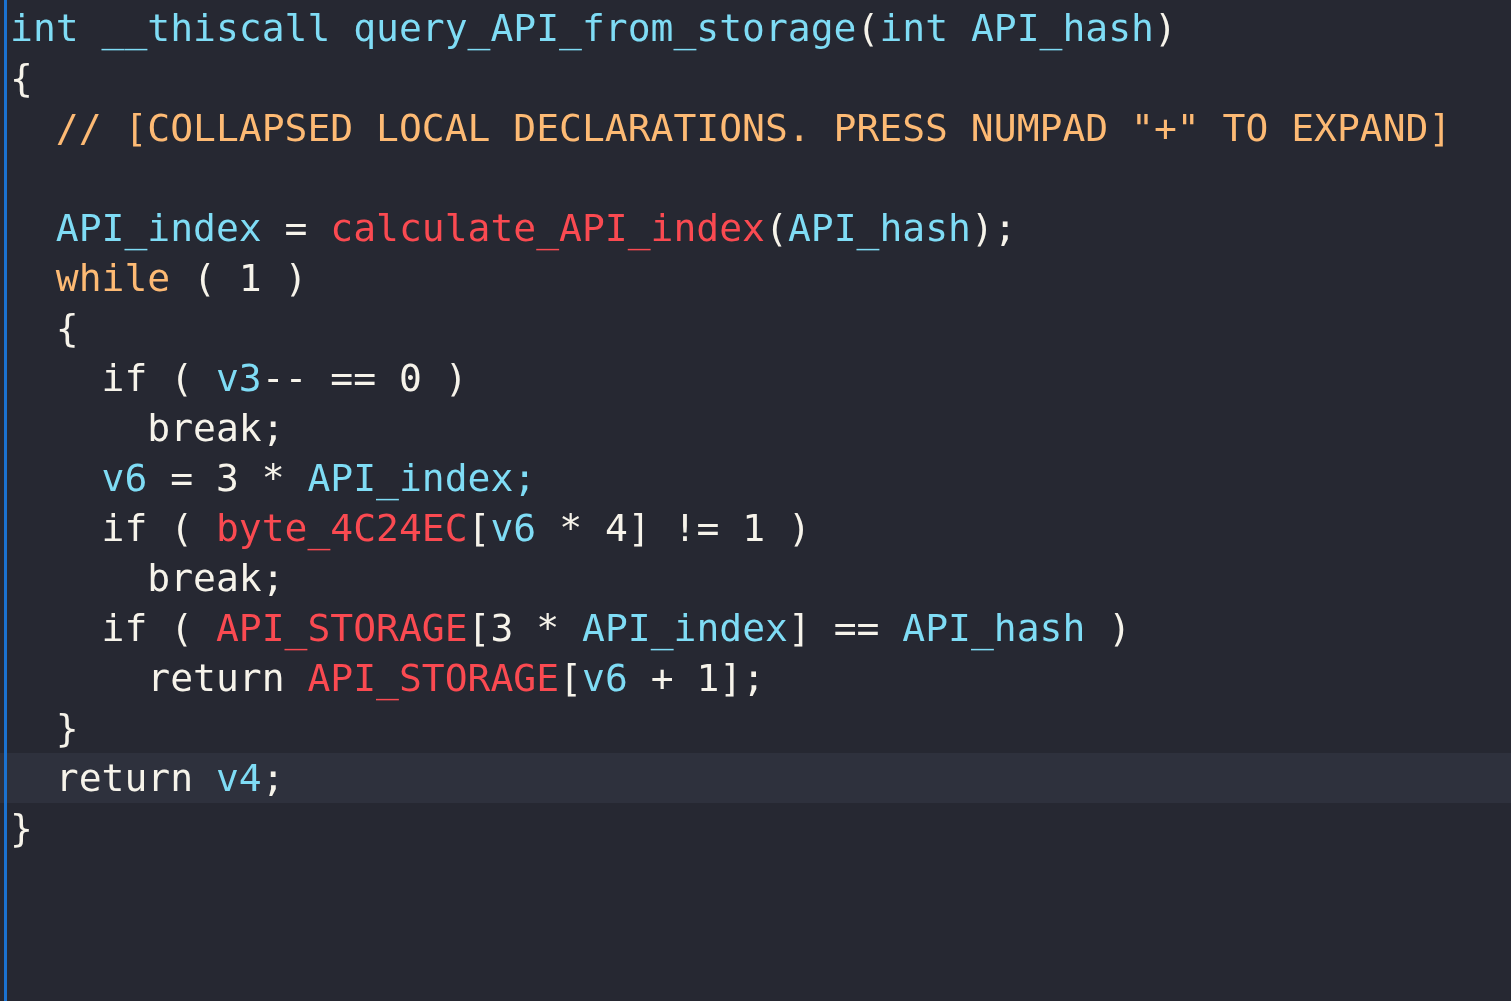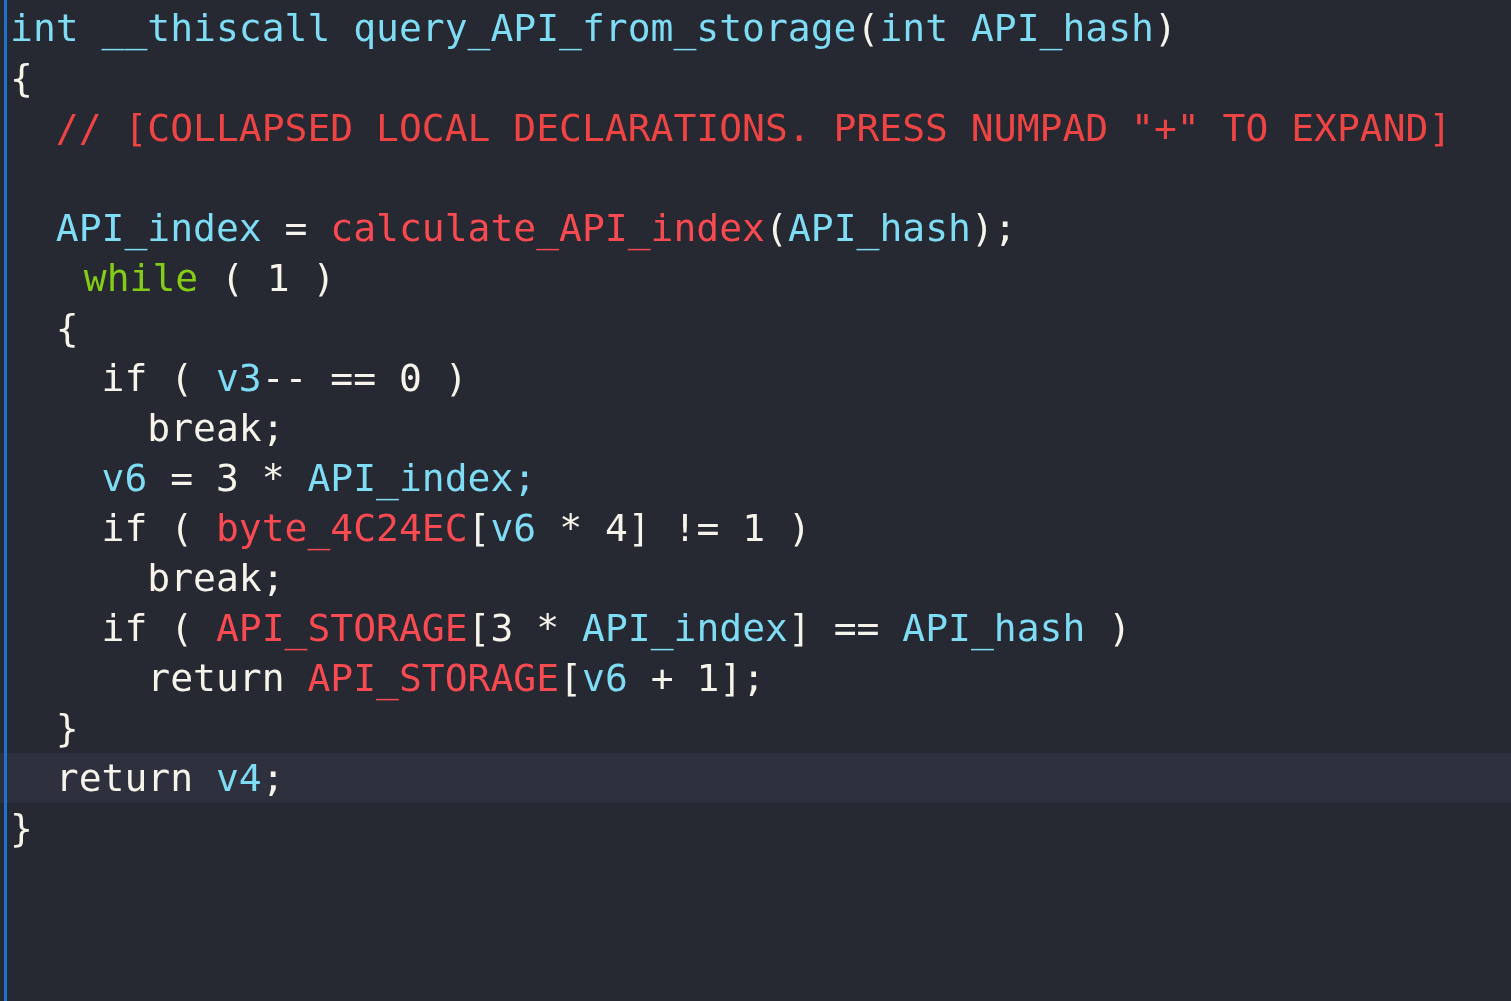--- a/index.html
+++ b/index.html
@@ -68,24 +68,24 @@
   .t-punct   { color: #f6f3ea; }
 </style>
 </head>
 <body style="background: rgb(38, 40, 50);">
 
 <div id="code-view" style="background: rgb(38, 40, 50);">
   <div id="gutter-line" style="background: rgb(27, 114, 208);"></div>
   <div id="code-lines">
       <div class="code-line"><span class="t-var" style="color: rgb(127, 220, 245);">int __thiscall query_API_from_storage</span><span class="t-punct" style="color: rgb(246, 243, 234);">(</span><span class="t-var" style="color: rgb(127, 220, 245);">int API_hash</span><span class="t-punct" style="color: rgb(246, 243, 234);">)</span></div>
       <div class="code-line"><span class="t-punct" style="color: rgb(246, 243, 234);">{</span></div>
-      <div class="code-line"><span class="t-comment" style="color: #ef4444; margin-top: 28px;">  // [COLLAPSED LOCAL DECLARATIONS. PRESS NUMPAD "+" TO EXPAND]</span></div>
+      <div class="code-line"><span class="t-comment" style="color: #fdba74; margin-top: 28px;">  // [COLLAPSED LOCAL DECLARATIONS. PRESS NUMPAD "+" TO EXPAND]</span></div>
       <div class="code-line">&nbsp;</div>
       <div class="code-line"><span class="t-plain" style="color: rgb(246, 243, 234);">  </span><span class="t-var" style="color: rgb(127, 220, 245);">API_index</span><span class="t-plain" style="color: rgb(246, 243, 234);"> = </span><span class="t-func" style="color: rgb(250, 74, 81);">calculate_API_index</span><span class="t-punct" style="color: rgb(246, 243, 234);">(</span><span class="t-var" style="color: rgb(127, 220, 245);">API_hash</span><span class="t-punct" style="color: rgb(246, 243, 234);">);</span></div>
-      <div class="code-line"><span class="t-plain" style="color: rgb(246, 243, 234);">  </span><span class="t-keyword" style="color: #84cc16; margin-left: 28px;">while</span><span class="t-punct" style="color: rgb(246, 243, 234);"> ( </span><span class="t-num" style="color: rgb(246, 243, 234);">1</span><span class="t-punct" style="color: rgb(246, 243, 234);"> )</span></div>
+      <div class="code-line"><span class="t-plain" style="color: rgb(246, 243, 234);">  </span><span class="t-keyword" style="color: #fdba74;">while</span><span class="t-punct" style="color: rgb(246, 243, 234);"> ( </span><span class="t-num" style="color: rgb(246, 243, 234);">1</span><span class="t-punct" style="color: rgb(246, 243, 234);"> )</span></div>
       <div class="code-line"><span class="t-punct" style="color: rgb(246, 243, 234);">  {</span></div>
       <div class="code-line"><span class="t-plain" style="color: rgb(246, 243, 234);">    </span><span class="t-keyword" style="color: rgb(246, 243, 234);">if</span><span class="t-punct" style="color: rgb(246, 243, 234);"> ( </span><span class="t-var" style="color: rgb(127, 220, 245);">v3</span><span class="t-plain" style="color: rgb(246, 243, 234);">-- == </span><span class="t-num" style="color: rgb(246, 243, 234);">0</span><span class="t-punct" style="color: rgb(246, 243, 234);"> )</span></div>
       <div class="code-line"><span class="t-plain" style="color: rgb(246, 243, 234);">      </span><span class="t-keyword" style="color: rgb(246, 243, 234);">break</span><span class="t-punct" style="color: rgb(246, 243, 234);">;</span></div>
       <div class="code-line"><span class="t-plain" style="color: rgb(246, 243, 234);">    </span><span class="t-var" style="color: rgb(127, 220, 245);">v6</span><span class="t-plain" style="color: rgb(246, 243, 234);"> = </span><span class="t-num" style="color: rgb(246, 243, 234);">3</span><span class="t-plain" style="color: rgb(246, 243, 234);"> * </span><span class="t-var" style="color: rgb(127, 220, 245);">API_index;</span></div>
       <div class="code-line"><span class="t-plain" style="color: rgb(246, 243, 234);">    </span><span class="t-keyword" style="color: rgb(246, 243, 234);">if</span><span class="t-punct" style="color: rgb(246, 243, 234);"> ( </span><span class="t-func" style="color: rgb(250, 74, 81);">byte_4C24EC</span><span class="t-punct" style="color: rgb(246, 243, 234);">[</span><span class="t-var" style="color: rgb(127, 220, 245);">v6</span><span class="t-plain" style="color: rgb(246, 243, 234);"> * </span><span class="t-num" style="color: rgb(246, 243, 234);">4</span><span class="t-plain" style="color: rgb(246, 243, 234);">] != </span><span class="t-num" style="color: rgb(246, 243, 234);">1</span><span class="t-punct" style="color: rgb(246, 243, 234);"> )</span></div>
       <div class="code-line"><span class="t-plain" style="color: rgb(246, 243, 234);">      </span><span class="t-keyword" style="color: rgb(246, 243, 234);">break</span><span class="t-punct" style="color: rgb(246, 243, 234);">;</span></div>
       <div class="code-line"><span class="t-plain" style="color: rgb(246, 243, 234);">    </span><span class="t-keyword" style="color: rgb(246, 243, 234);">if</span><span class="t-punct" style="color: rgb(246, 243, 234);"> ( </span><span class="t-func" style="color: rgb(250, 74, 81);">API_STORAGE</span><span class="t-punct" style="color: rgb(246, 243, 234);">[</span><span class="t-num" style="color: rgb(246, 243, 234);">3</span><span class="t-plain" style="color: rgb(246, 243, 234);"> * </span><span class="t-var" style="color: rgb(127, 220, 245);">API_index</span><span class="t-plain" style="color: rgb(246, 243, 234);">] == </span><span class="t-var" style="color: rgb(127, 220, 245);">API_hash</span><span class="t-punct" style="color: rgb(246, 243, 234);"> )</span></div>
       <div class="code-line"><span class="t-plain" style="color: rgb(246, 243, 234);">      </span><span class="t-keyword" style="color: rgb(246, 243, 234);">return</span><span class="t-plain" style="color: rgb(246, 243, 234);"> </span><span class="t-func" style="color: rgb(250, 74, 81);">API_STORAGE</span><span class="t-punct" style="color: rgb(246, 243, 234);">[</span><span class="t-var" style="color: rgb(127, 220, 245);">v6</span><span class="t-plain" style="color: rgb(246, 243, 234);"> + </span><span class="t-num" style="color: rgb(246, 243, 234);">1</span><span class="t-punct" style="color: rgb(246, 243, 234);">];</span></div>
       <div class="code-line"><span class="t-punct" style="color: rgb(246, 243, 234);">  }</span></div>
       <div class="code-line highlighted" style="background: rgb(46, 49, 61);"><span class="t-plain" style="color: rgb(246, 243, 234);">  </span><span class="t-keyword" style="color: rgb(246, 243, 234);">return</span><span class="t-plain" style="color: rgb(246, 243, 234);"> </span><span class="t-var" style="color: rgb(127, 220, 245);">v4</span><span class="t-punct" style="color: rgb(246, 243, 234);">;</span></div>

